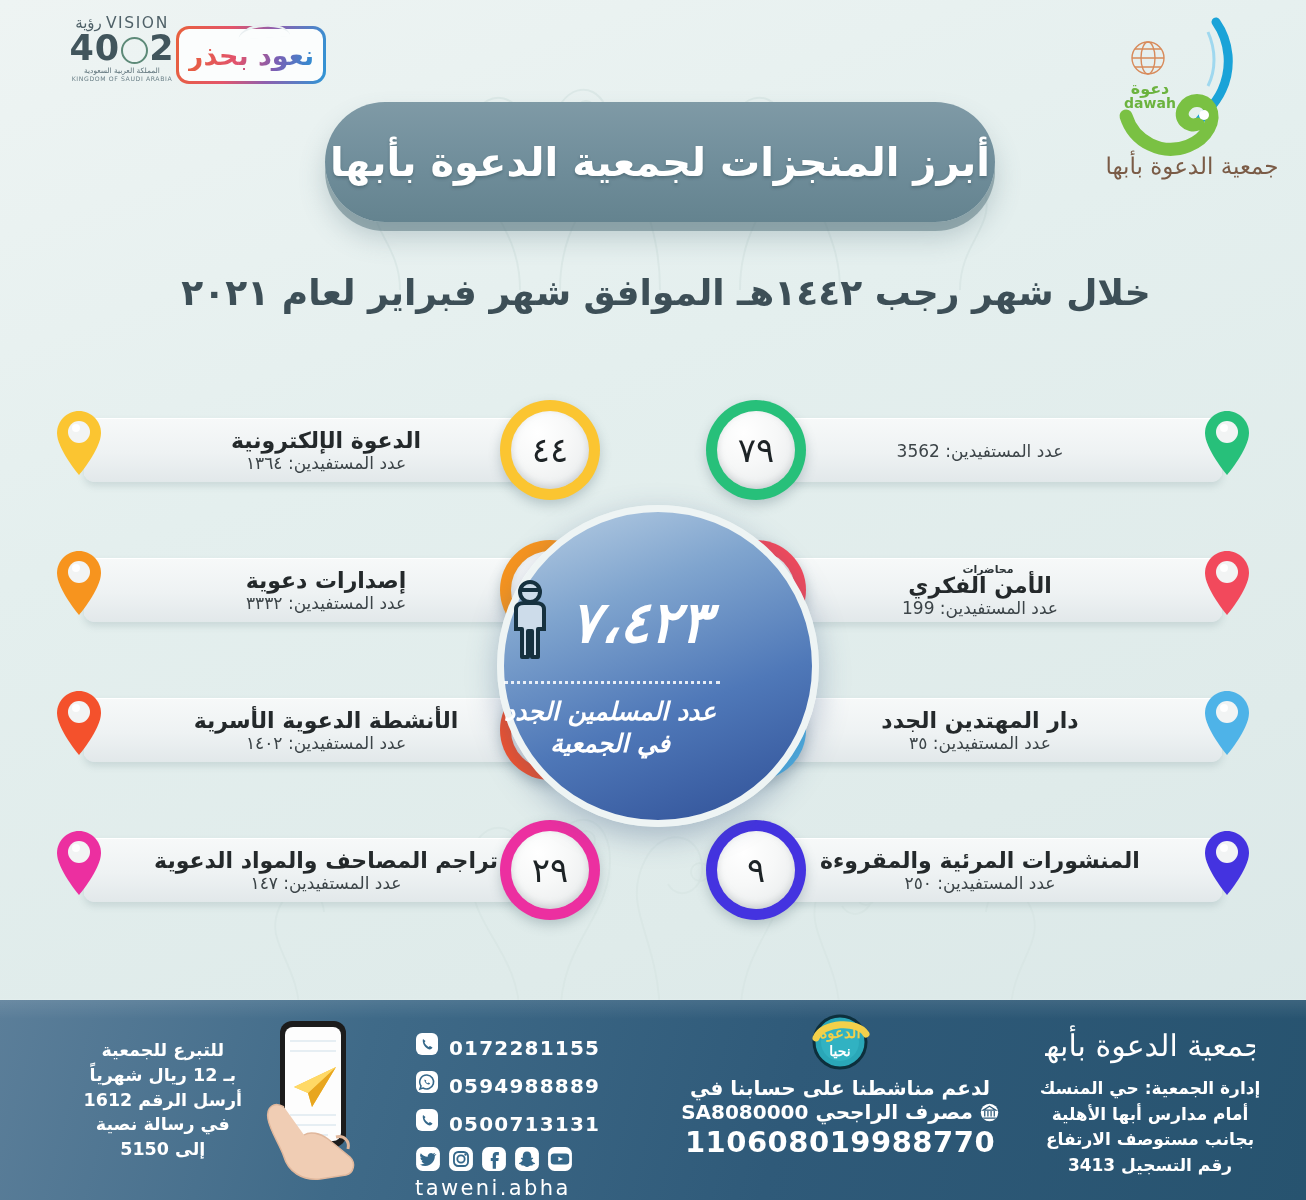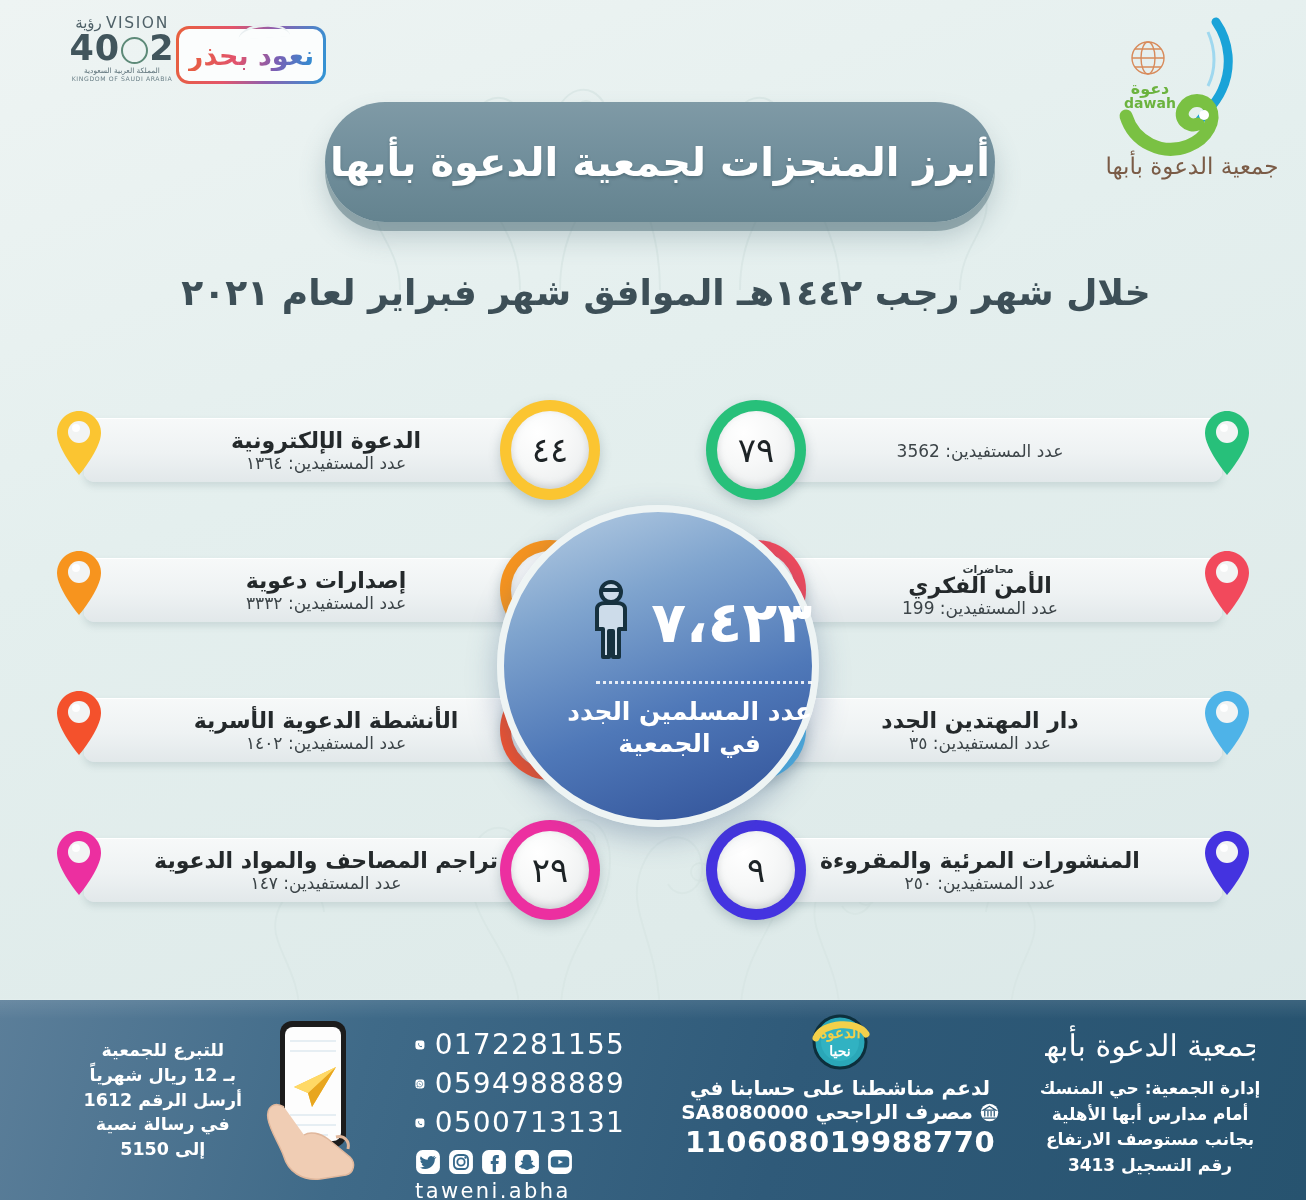--- a/index.html
+++ b/index.html
@@ -128,22 +128,22 @@
     text-align: right;
   }
 
   
   .center-circle {
     position:absolute; left: 497px; top: 505px; width: 322px; height: 322px;
     border-radius: 50%;
     background: linear-gradient(160deg,#b9cfe4 0%, #7fa4ce 30%, #4f78b8 62%, #2f4f96 100%);
     border: 7px solid #eef4f4;
     box-shadow: 0 10px 30px rgba(60,90,130,.35);
-    display:flex; flex-direction:column; align-items:flex-start; justify-content:center;
-    color:#fff; text-align:center;
+    display:flex; flex-direction:column; align-items:flex-end; justify-content:center;
+    color:#fff; text-align:center;font-style:italic;
   }
   .center-top { display:flex; align-items:center; justify-content:center; gap: 14px; margin-top: 6px;}
   .center-num { font-size: 57px; font-weight: 700; letter-spacing: -1px; }
   .center-divider {
     width: 216px; height: 0; margin: 16px 0 12px;
     border-top: 3px dotted rgba(255,255,255,.85);
   }
   .center-label { font-size: 25px; font-weight: 700; line-height: 1.25; }
 
   
@@ -161,21 +161,21 @@
   
   .f-donate { left: 70px; width: 300px; display:flex; align-items:center; gap: 8px; }
   .phone-hand { width: 120px; height: 170px; flex: none; }
   .donate-txt {
     font-size: 17.5px; font-weight: 700; line-height: 1.42; text-align:center; direction: rtl;
   }
 
   
   .f-contact { left: 415px; width: 210px; padding-top: 28px; direction: ltr; }
   .contact-line { display:flex; align-items:center; gap: 10px; margin-bottom: 6px; }
-  .c-num { font-size: 28px; font-weight: 400; letter-spacing: 1.2px; }
+  .c-num { font-size: 20px; font-weight: 700; letter-spacing: 1.2px; margin-top: 8px; }
   .socials { display:flex; gap: 7px; margin: 10px 0 4px; }
   .handle { font-size: 21px; letter-spacing: 2.4px; font-weight: 500; }
 
   
   .f-bank { left: 645px; width: 390px; padding-top: 8px; text-align:center; }
   .bank-emblem { width: 84px; height: 66px; margin: 0 auto 2px; }
   .bank-line1 { font-size: 20px; font-weight:700; direction: rtl; }
   .bank-line2 { font-size: 20px; font-weight:700; direction: rtl; display:flex; align-items:center; justify-content:center; gap:7px;}
   .bank-iban { font-size: 29px; font-weight: 700; letter-spacing: .5px; direction:ltr; margin-top: 1px;}
 

